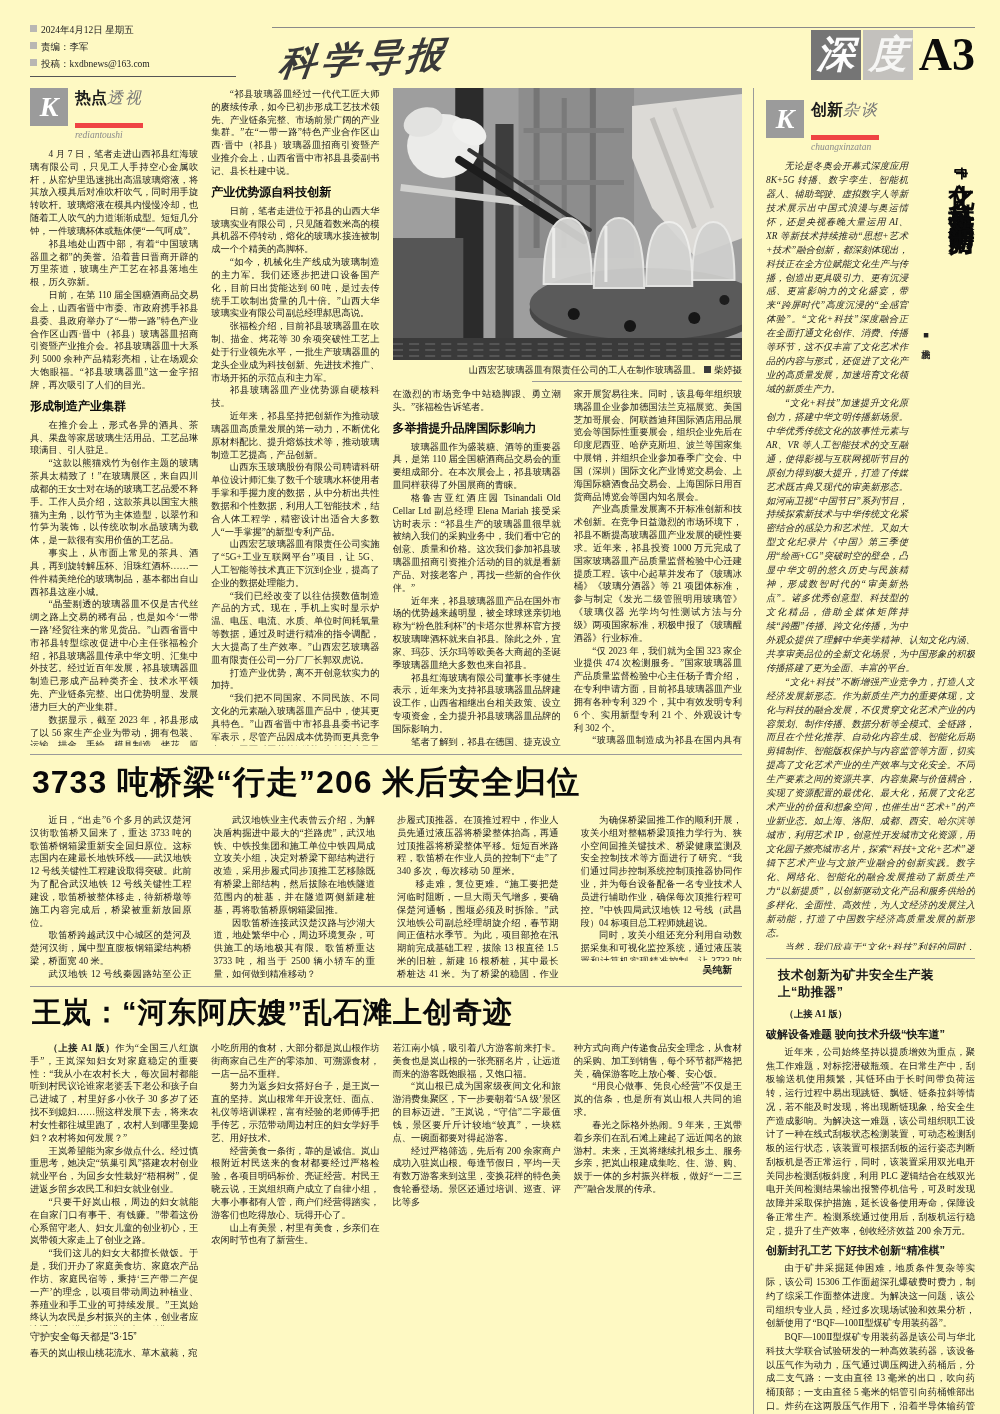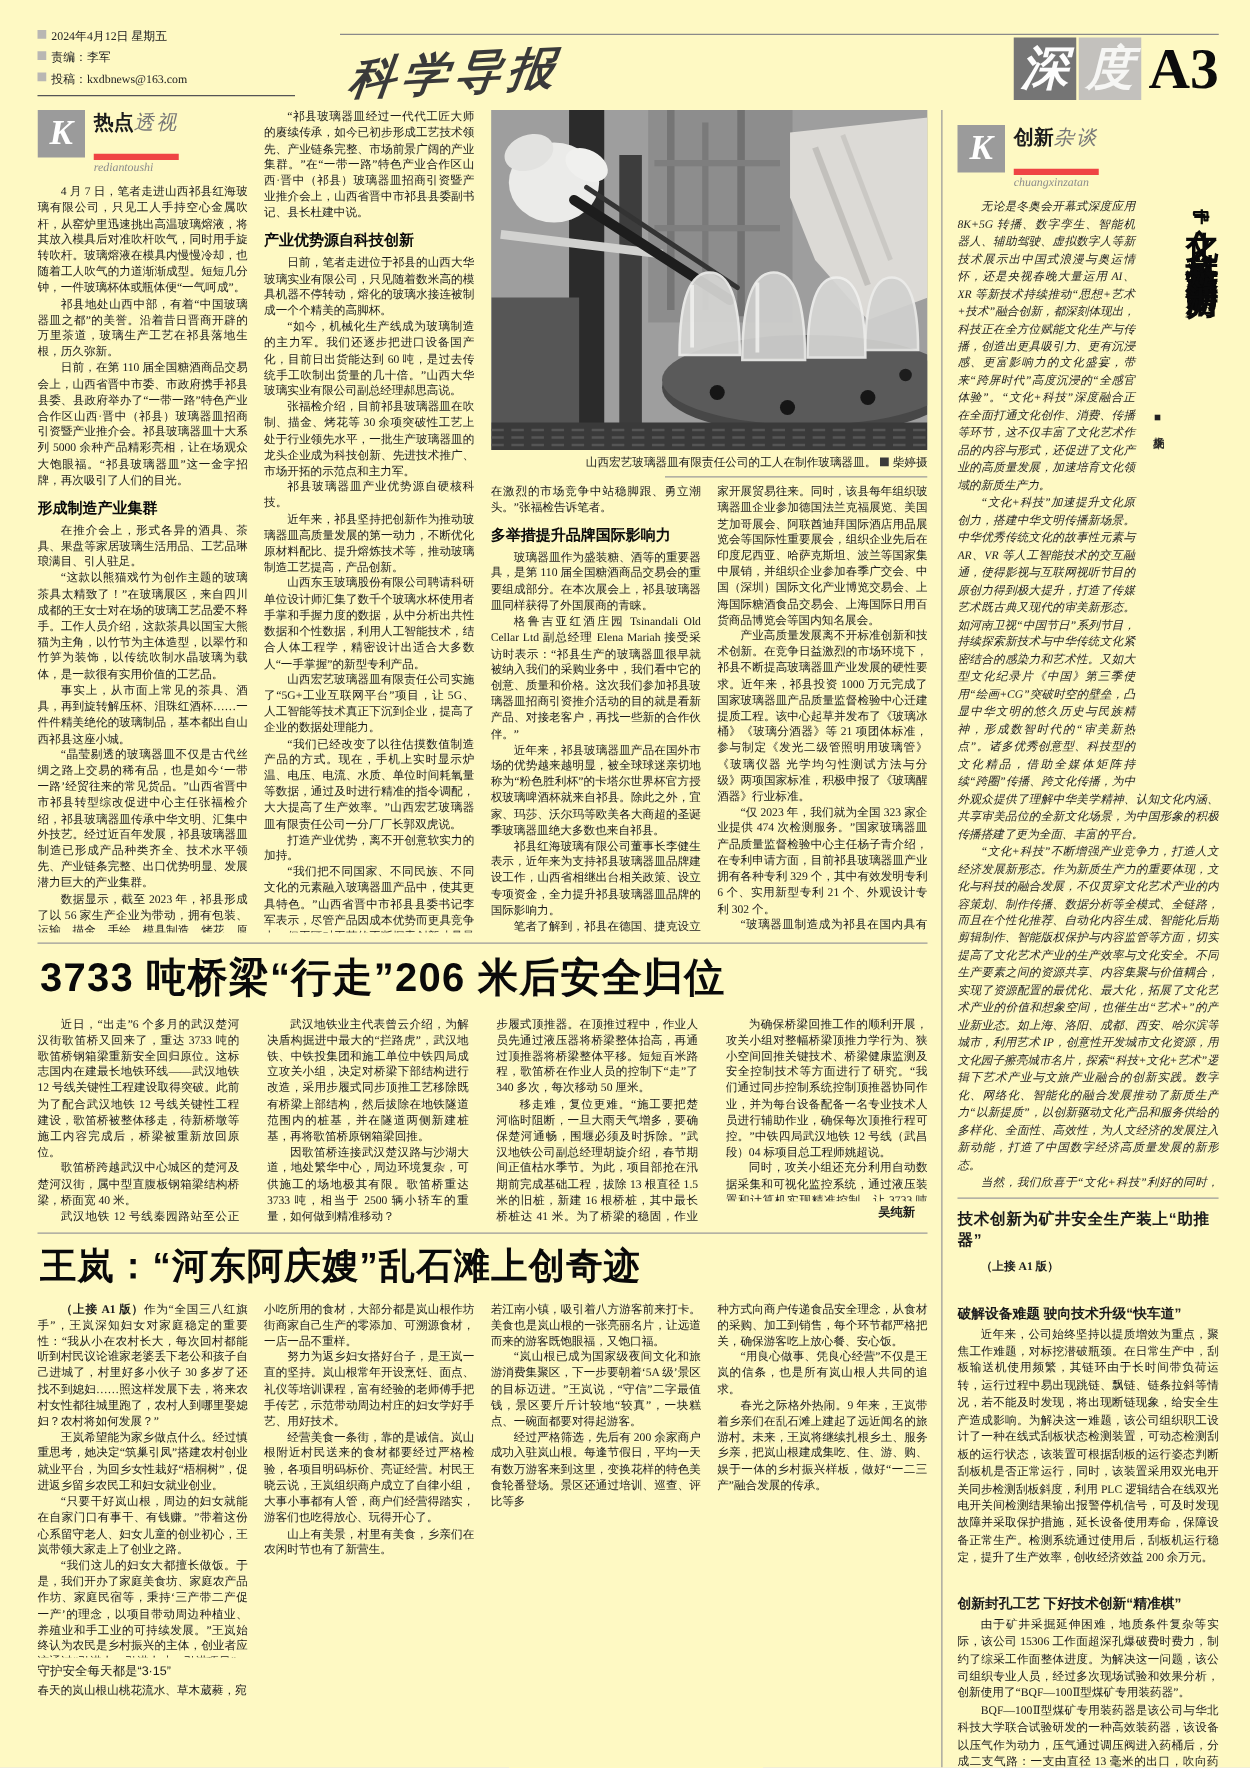--- a/index.html
+++ b/index.html
@@ -58,23 +58,23 @@
   
   .zatan{position:relative;height:790px;overflow:hidden;}
   .zatan p{font-size:9.3px;line-height:1.5;text-align:justify;text-indent:2em;margin:0;font-style:italic;color:#1f1f1f;}
   .vblock{float:right;width:58px;height:468px;position:relative;margin-left:9px;margin-bottom:4px;}
   .vtitle{position:absolute;right:0;top:0;writing-mode:vertical-rl;font-size:26px;font-weight:bold;
           letter-spacing:2px;line-height:1.1;color:#0a0a0a;font-family:"Liberation Serif",serif;}
   .vauthor{position:absolute;left:2px;top:170px;writing-mode:vertical-rl;font-size:9.3px;color:#222;}
   .siderule{border-top:1px solid #9a9a9a;margin:8px 0 8px;clear:both;}
   
   .mine{overflow:hidden;}
-  .mine-title{font-family:"Liberation Sans",sans-serif;font-size:12.5px;font-weight:900;margin:0 0 7px;letter-spacing:.5px;}
+  .mine-title{font-family:"Liberation Sans",sans-serif;font-size:12.5px;font-weight:900;margin:0 12px 7px;letter-spacing:.5px;}
   .mine-cont{font-size:9.5px;font-weight:bold;margin:0 0 1px;}
-  .mine h4{font-family:"Liberation Sans",sans-serif;font-size:11px;font-weight:bold;margin:21px 0 4px;}
+  .mine h4{font-family:"Liberation Sans",sans-serif;font-size:11px;font-weight:bold;margin:5px 0 4px;}
   .mine p{font-size:9.3px;line-height:1.48;text-align:justify;text-indent:2em;margin:0;}
   
   .wl-sub{font-family:"Liberation Sans",sans-serif;font-size:10px;font-weight:normal;margin:4px 0 3px;}
   b.inline-cont{font-weight:bold;}
 </style>
 </head>
 <body>
 
 <div class="page">
 

